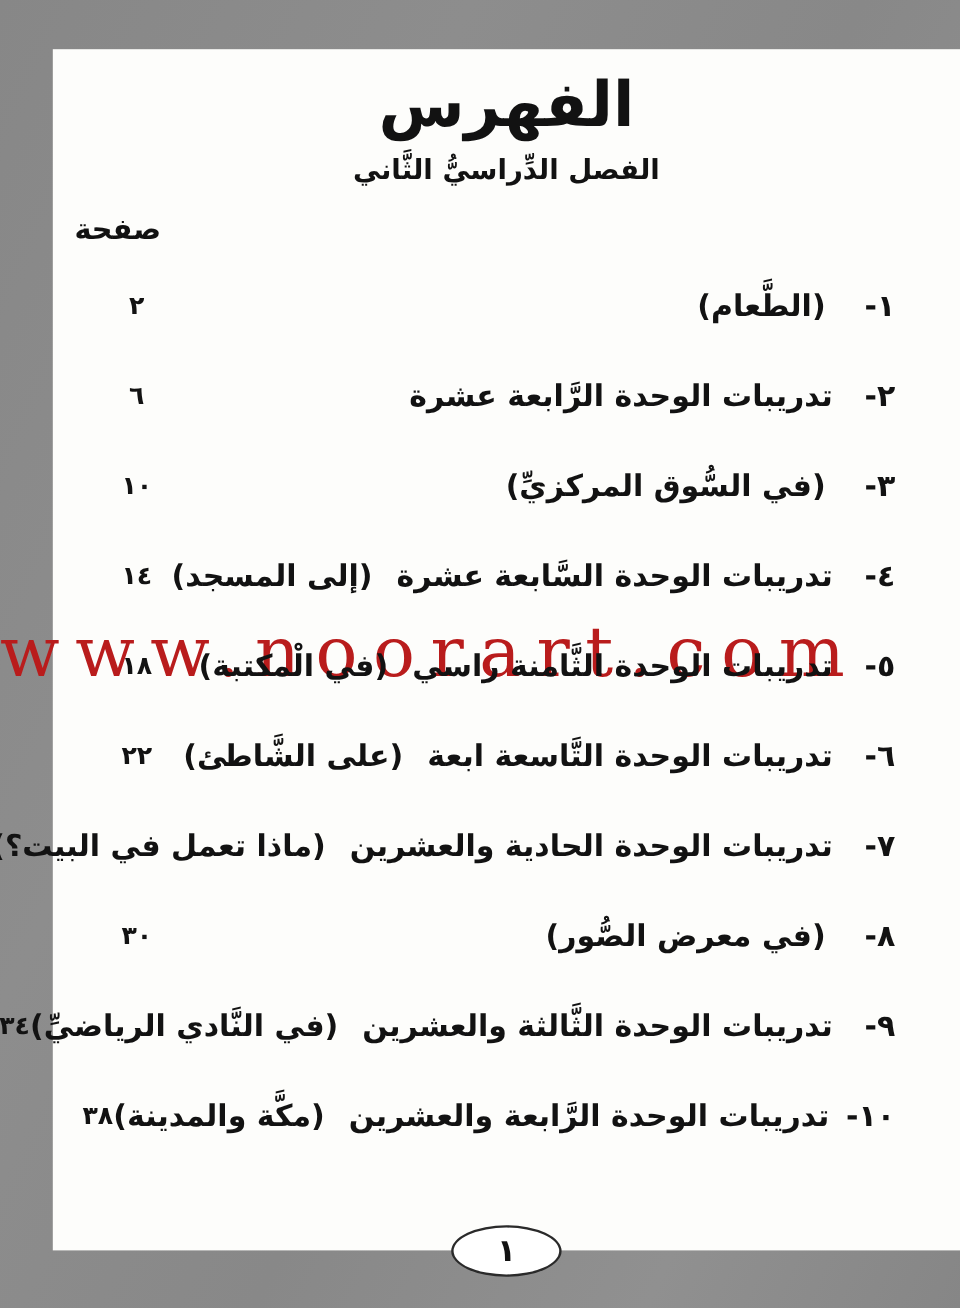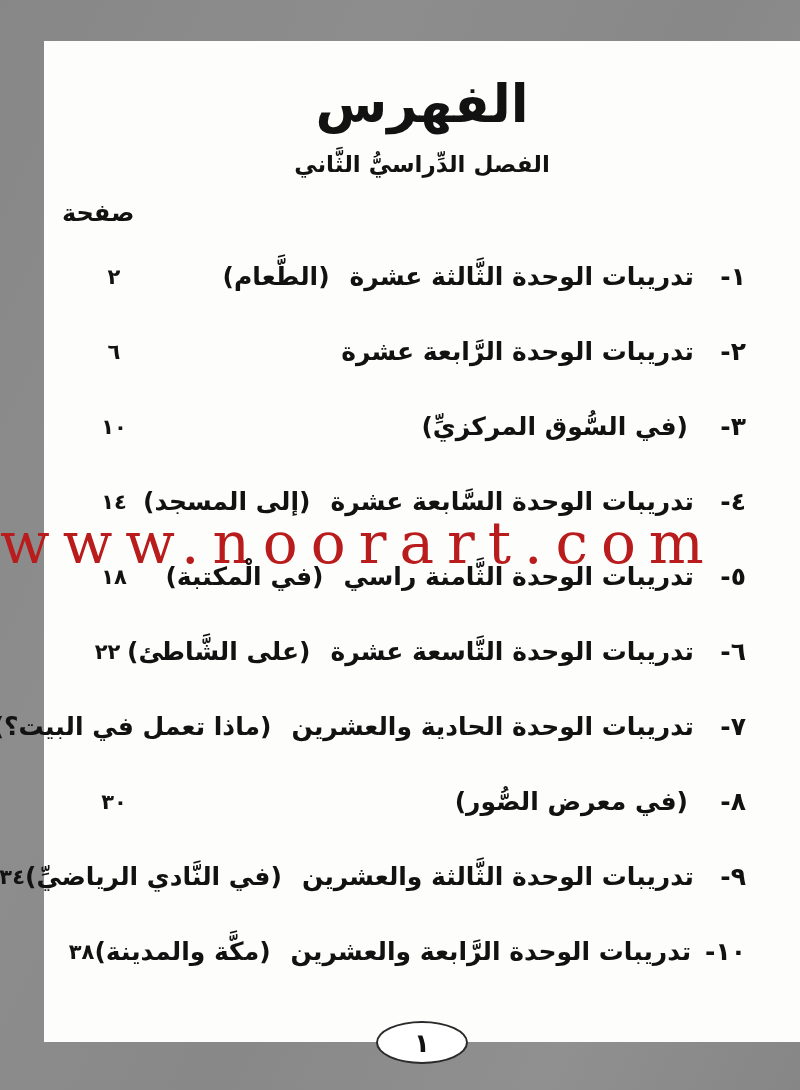--- a/index.html
+++ b/index.html
@@ -46,21 +46,21 @@
     overflow: hidden;
     z-index: 1;
     line-height: 80px;
   }
   .page-content {
     position: relative;
     z-index: 2;
     height: 100%;
   }
   .title {
-    margin: 16px;
+    margin: 0;
     padding-top: 16px;
     text-align: center;
     font-size: 52px;
     font-weight: bold;
     line-height: 1.2;
   }
   .subtitle {
     text-align: center;
     font-size: 23px;
     font-weight: bold;
@@ -140,21 +140,20 @@
       <h1 class="title">الفهرس</h1>
 
       <div class="subtitle">الفصل الدِّراسيُّ الثَّاني</div>
 
       <div class="col-header">صفحة</div>
 
       <div class="toc" id="toc">
   <div class="row">
     <div class="entry-main">
       <span class="num">١-</span>
-      <span class="etitle">تدريبات الوحدة الثَّالثة عشرة</span>
       <span class="topic">(الطَّعام)</span>
     </div>
     <div class="pagenum">٢</div>
   </div>
 
   <div class="row">
     <div class="entry-main">
       <span class="num">٢-</span>
       <span class="etitle">تدريبات الوحدة الرَّابعة عشرة</span>
     </div>
@@ -183,21 +182,21 @@
       <span class="num">٥-</span>
       <span class="etitle">تدريبات الوحدة الثَّامنة راسي</span>
       <span class="topic">(في الْمكتبة)</span>
     </div>
     <div class="pagenum">١٨</div>
   </div>
 
   <div class="row">
     <div class="entry-main">
       <span class="num">٦-</span>
-      <span class="etitle">تدريبات الوحدة التَّاسعة عشرة</span>
+      <span class="etitle">تدريبات الوحدة التَّاسعة ابعة</span>
       <span class="topic">(على الشَّاطئ)</span>
     </div>
     <div class="pagenum">٢٢</div>
   </div>
 
   <div class="row">
     <div class="entry-main">
       <span class="num">٧-</span>
       <span class="etitle">تدريبات الوحدة الحادية والعشرين</span>
       <span class="topic">(ماذا تعمل في البيت؟)</span>

